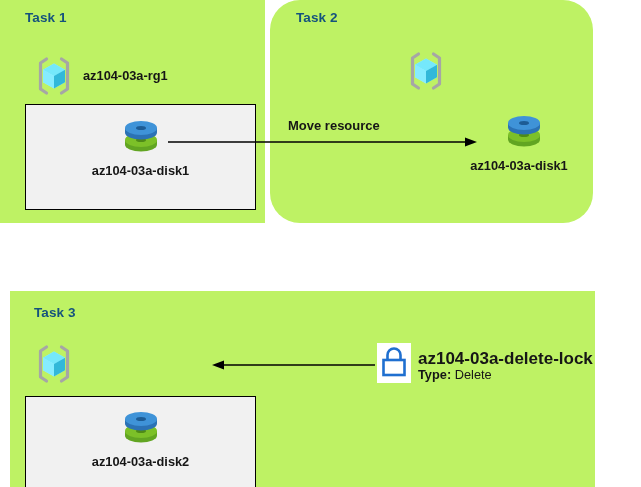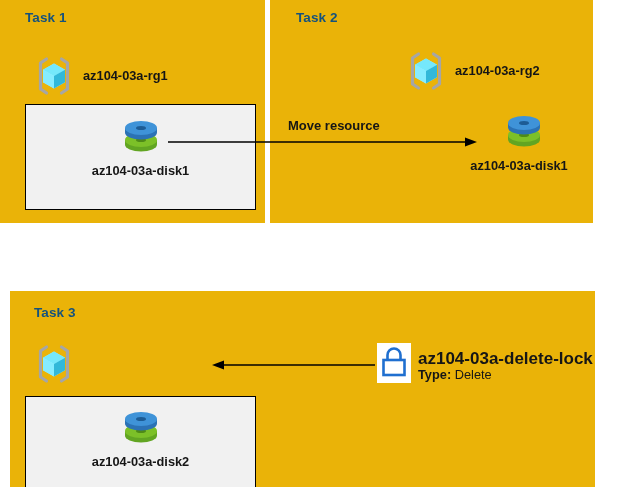--- a/index.html
+++ b/index.html
@@ -16,24 +16,24 @@
     position: relative;
     width: 641px;
     height: 487px;
     background: #ffffff;
     overflow: hidden;
   }
 
   
   .panel {
     position: absolute;
-    background: #eab308;
+    background: #bef264;
   }
   #panel-task1 { left: 0px;   top: 0px;   width: 265px; height: 223px; }
-  #panel-task2 { left: 270px; top: 0px;   width: 323px; height: 223px; }
+  #panel-task2 { left: 270px; top: 0px;   width: 323px; height: 223px; border-radius: 30px; }
   #panel-task3 { left: 10px;  top: 262px; width: 585px; height: 222px; margin-top: 29px; }
 
   .panel-title {
     position: absolute;
     font-size: 13.5px;
     font-weight: bold;
     color: #15527d;
     letter-spacing: 0.1px;
     white-space: nowrap;
   }
@@ -145,21 +145,20 @@
     <div class="rg-icon" style="left:135px; top:50px; width:42px; height:42px;">
       <svg width="42" height="42" viewBox="0 0 42 42" aria-hidden="true">
         <path d="M13.5 4 L7.5 8 L7.5 34 L13.5 38" fill="none" stroke="#a6a6a6" stroke-width="3.2" stroke-linecap="round" stroke-linejoin="round"></path>
         <path d="M28.5 4 L34.5 8 L34.5 34 L28.5 38" fill="none" stroke="#a6a6a6" stroke-width="3.2" stroke-linecap="round" stroke-linejoin="round"></path>
         <polygon points="21,8.5 32,14.8 32,27.2 21,33.5 10,27.2 10,14.8" fill="#9cf0ff"></polygon>
         <polygon points="21,8.5 32,14.8 21,21 10,14.8" fill="#75e8fb"></polygon>
         <polygon points="21,21 32,14.8 32,27.2 21,33.5" fill="#32b8d9"></polygon>
         <polygon points="21,21 21,33.5 10,27.2 10,14.8" fill="#86ecff"></polygon>
       </svg>
     </div>
-    <div class="rg-label" style="left:185px; top:63px;">az104-03a-rg2</div>
 
     <div class="disk-icon" style="left:232px; top:108px; width:44px; height:44px;">
       <svg width="44" height="44" viewBox="0 0 44 44" aria-hidden="true">
         <ellipse cx="22" cy="31.5" rx="16" ry="7" fill="#62a522"></ellipse>
         <rect x="6" y="27" width="32" height="4.5" fill="#62a522"></rect>
         <ellipse cx="22" cy="27" rx="16" ry="7" fill="#7cc028"></ellipse>
         <ellipse cx="22" cy="27" rx="5" ry="2.1" fill="#4e8a18"></ellipse>
         <ellipse cx="22" cy="19.5" rx="16" ry="7" fill="#2b72b5"></ellipse>
         <rect x="6" y="15" width="32" height="4.5" fill="#2b72b5"></rect>
         <ellipse cx="22" cy="15" rx="16" ry="7" fill="#3f93d8"></ellipse>

